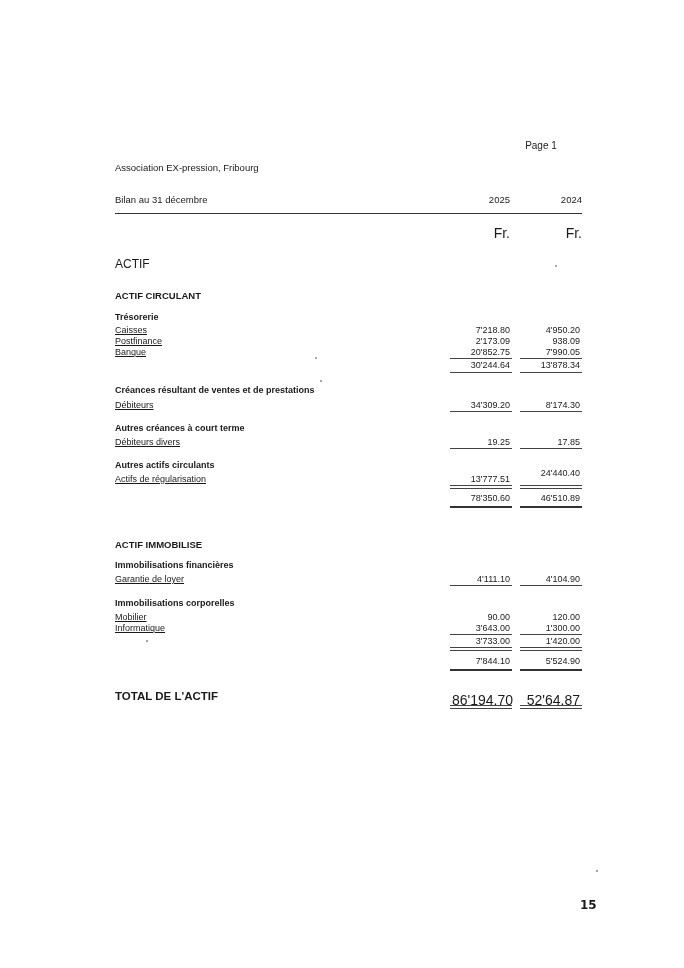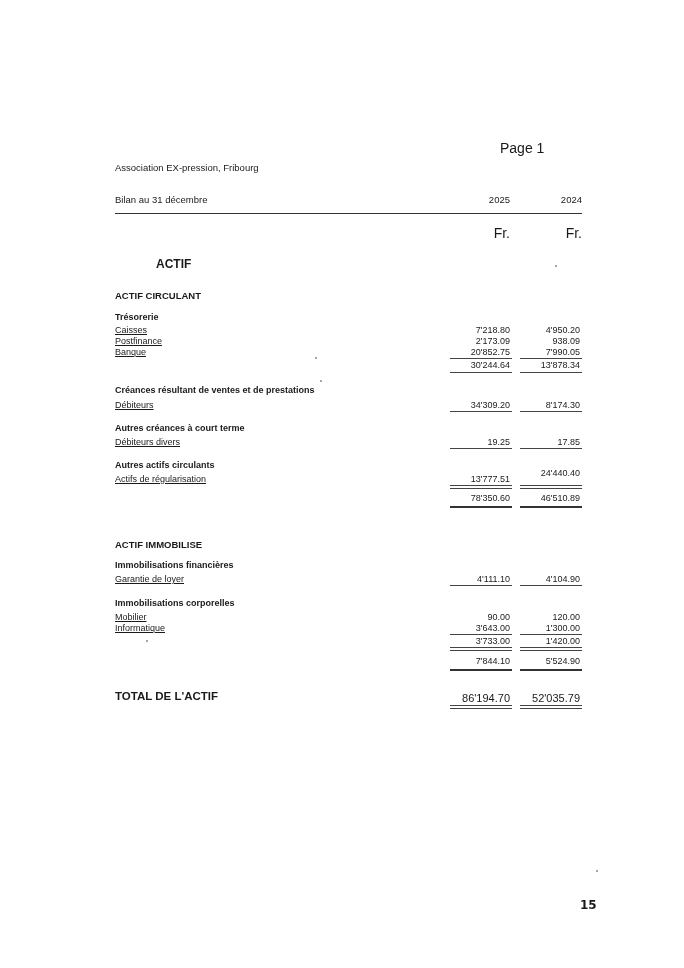--- a/index.html
+++ b/index.html
@@ -1,38 +1,38 @@
 <!DOCTYPE html>
 <html><head>
 <meta charset="utf-8">
 <style>
   html, body { margin: 0; padding: 0; background: #ffffff; }
   body { width: 684px; height: 968px; position: relative; overflow: hidden;
          font-family: "Liberation Sans", sans-serif; color: #1a1a1a; }
   .abs { position: absolute; }
-  .page-label { left: 500px; top: 140px; width: 82px; text-align: left; font-size: 14px; }
+  .page-label { left: 500px; top: 140px; width: 82px; text-align: center; font-size: 10px; }
   .org { left: 115px; top: 162px; font-size: 9.5px; font-weight: normal; }
   .bilan { left: 115px; top: 194px; font-size: 9.5px; }
   .yr { top: 194px; width: 62px; text-align: right; font-size: 9.5px; }
   .y1 { left: 448px; text-align: right; } .y2 { left: 520px; }
   .rule-head { left: 115px; top: 213px; width: 467px; height: 0; border-top: 1.3px solid #333; }
   .cur { top: 225px; width: 62px; text-align: right; font-size: 14px; }
   .c1 { left: 448px; } .c2 { left: 520px; }
-  .h-actif { left: 115px; top: 257px; font-size: 12px; font-weight: bold; margin-left: 41px; }
+  .h-actif { left: 115px; top: 257px; font-size: 12px; font-weight: normal; }
   .h-sec { left: 115px; font-size: 9.5px; font-weight: bold; }
   .h-grp { left: 115px; font-size: 9px; font-weight: bold; }
   .lbl { left: 115px; font-size: 9px; text-decoration: underline; }
   .num { width: 58px; text-align: right; font-size: 9px; }
   .n1 { left: 452px; } .n2 { left: 522px; }
   .ul { width: 62px; height: 0; border-top: 1px solid #444; }
   .u1 { left: 450px; } .u2 { left: 520px; }
   .dbl { width: 62px; height: 2px; border-top: 1px solid #444; border-bottom: 1px solid #444; }
   .thick { width: 62px; height: 0; border-top: 2px solid #333; }
   .total { left: 115px; top: 690px; font-size: 11.5px; font-weight: bold; }
-  .total-num { top: 692px; font-size: 11px; }
+  .total-num { top: 692px; font-size: 14px; }
   .footer-num { left: 580px; top: 898px; font-size: 12px; font-weight: bold; font-family: "DejaVu Sans", sans-serif; }
   .speck { width: 2px; height: 2px; background: #888; border-radius: 1px; }
 </style>
 </head>
 <body>
 
 <div class="abs page-label">Page 1</div>
 <div class="abs org">Association EX-pression, Fribourg</div>
 <div class="abs bilan">Bilan au 31 décembre</div>
 <div class="abs yr y1">2025</div>
@@ -114,21 +114,21 @@
 <div class="abs dbl u1" style="top:647px"></div>
 <div class="abs dbl u2" style="top:647px"></div>
 
 <div class="abs num n1" style="top:656px">7'844.10</div>
 <div class="abs num n2" style="top:656px">5'524.90</div>
 <div class="abs thick u1" style="top:669px"></div>
 <div class="abs thick u2" style="top:669px"></div>
 
 <div class="abs total">TOTAL DE L'ACTIF</div>
 <div class="abs num n1 total-num">86'194.70</div>
-<div class="abs num n2 total-num">52'035.79</div>
+<div class="abs num n2 total-num">52'64.87</div>
 <div class="abs dbl u1" style="top:705px"></div>
 <div class="abs dbl u2" style="top:705px"></div>
 
 <div class="abs footer-num">15</div>
 
 <div class="abs speck" style="left:315px;top:357px"></div>
 <div class="abs speck" style="left:320px;top:380px"></div>
 <div class="abs speck" style="left:555px;top:265px"></div>
 <div class="abs speck" style="left:146px;top:640px"></div>
 <div class="abs speck" style="left:596px;top:870px"></div>

